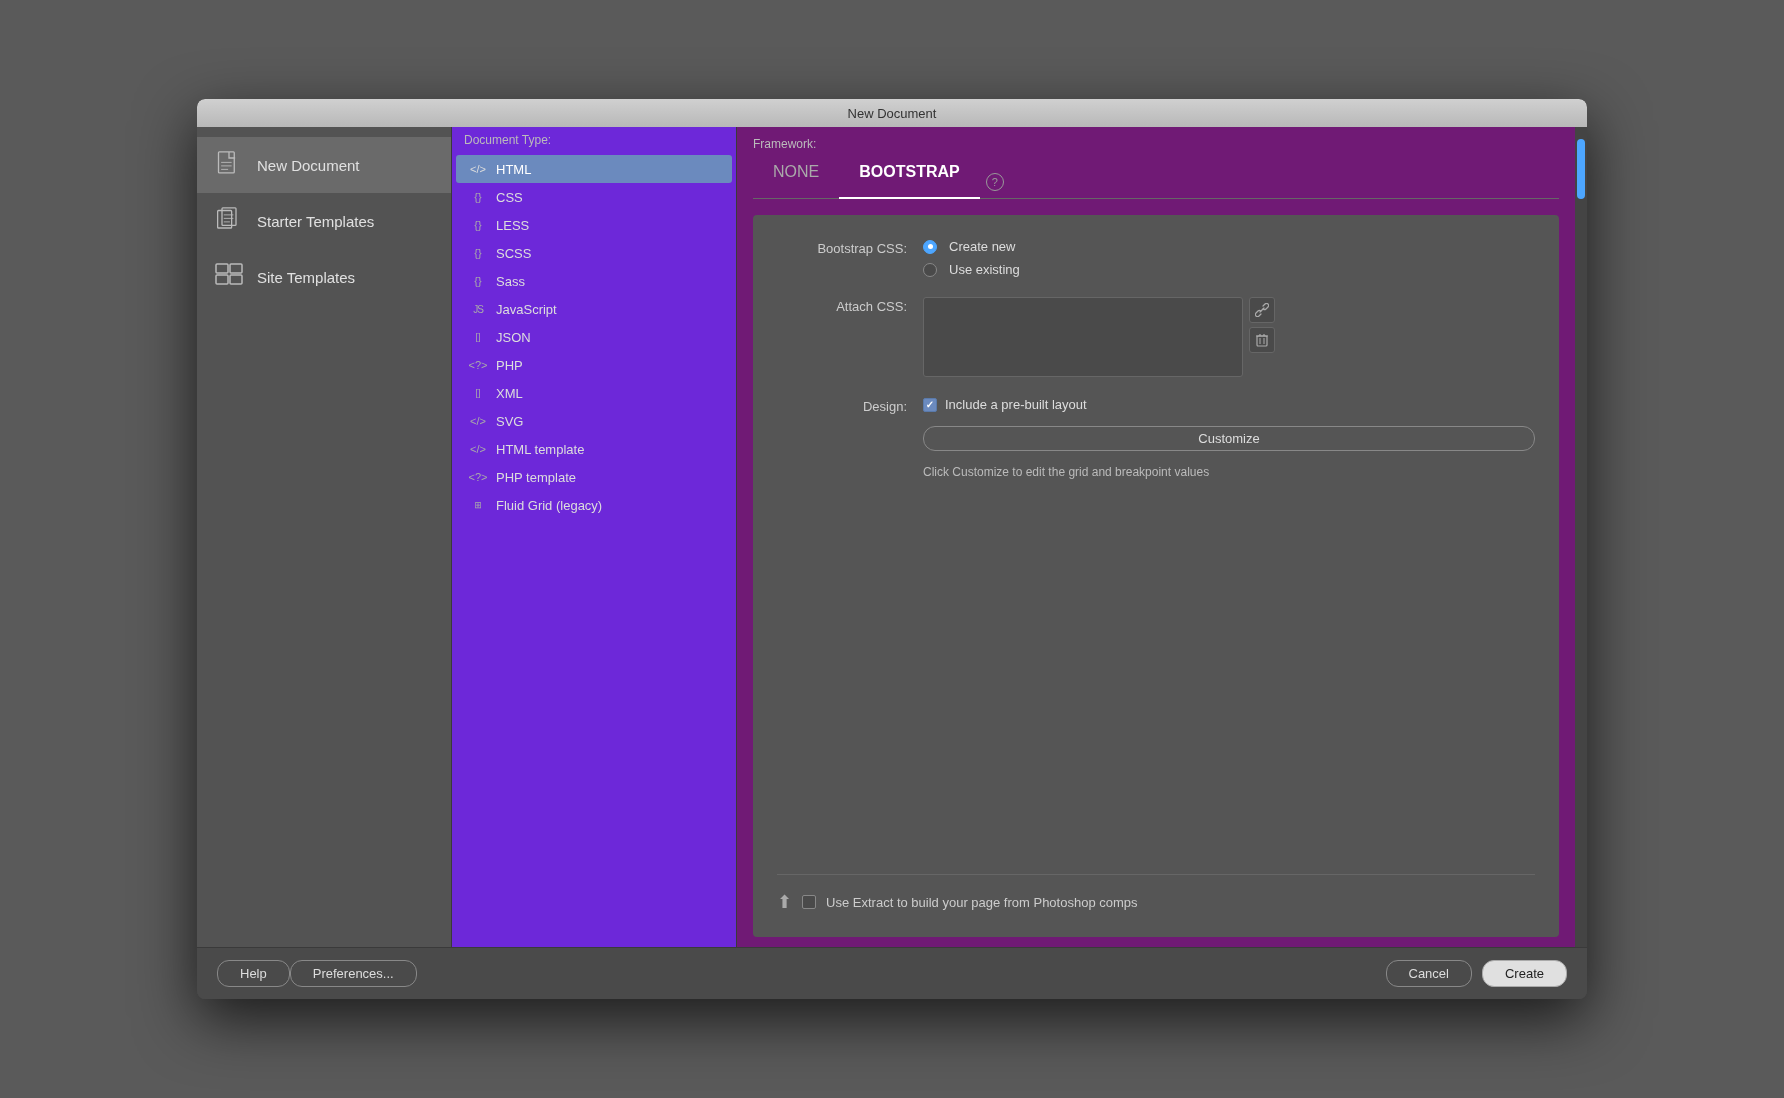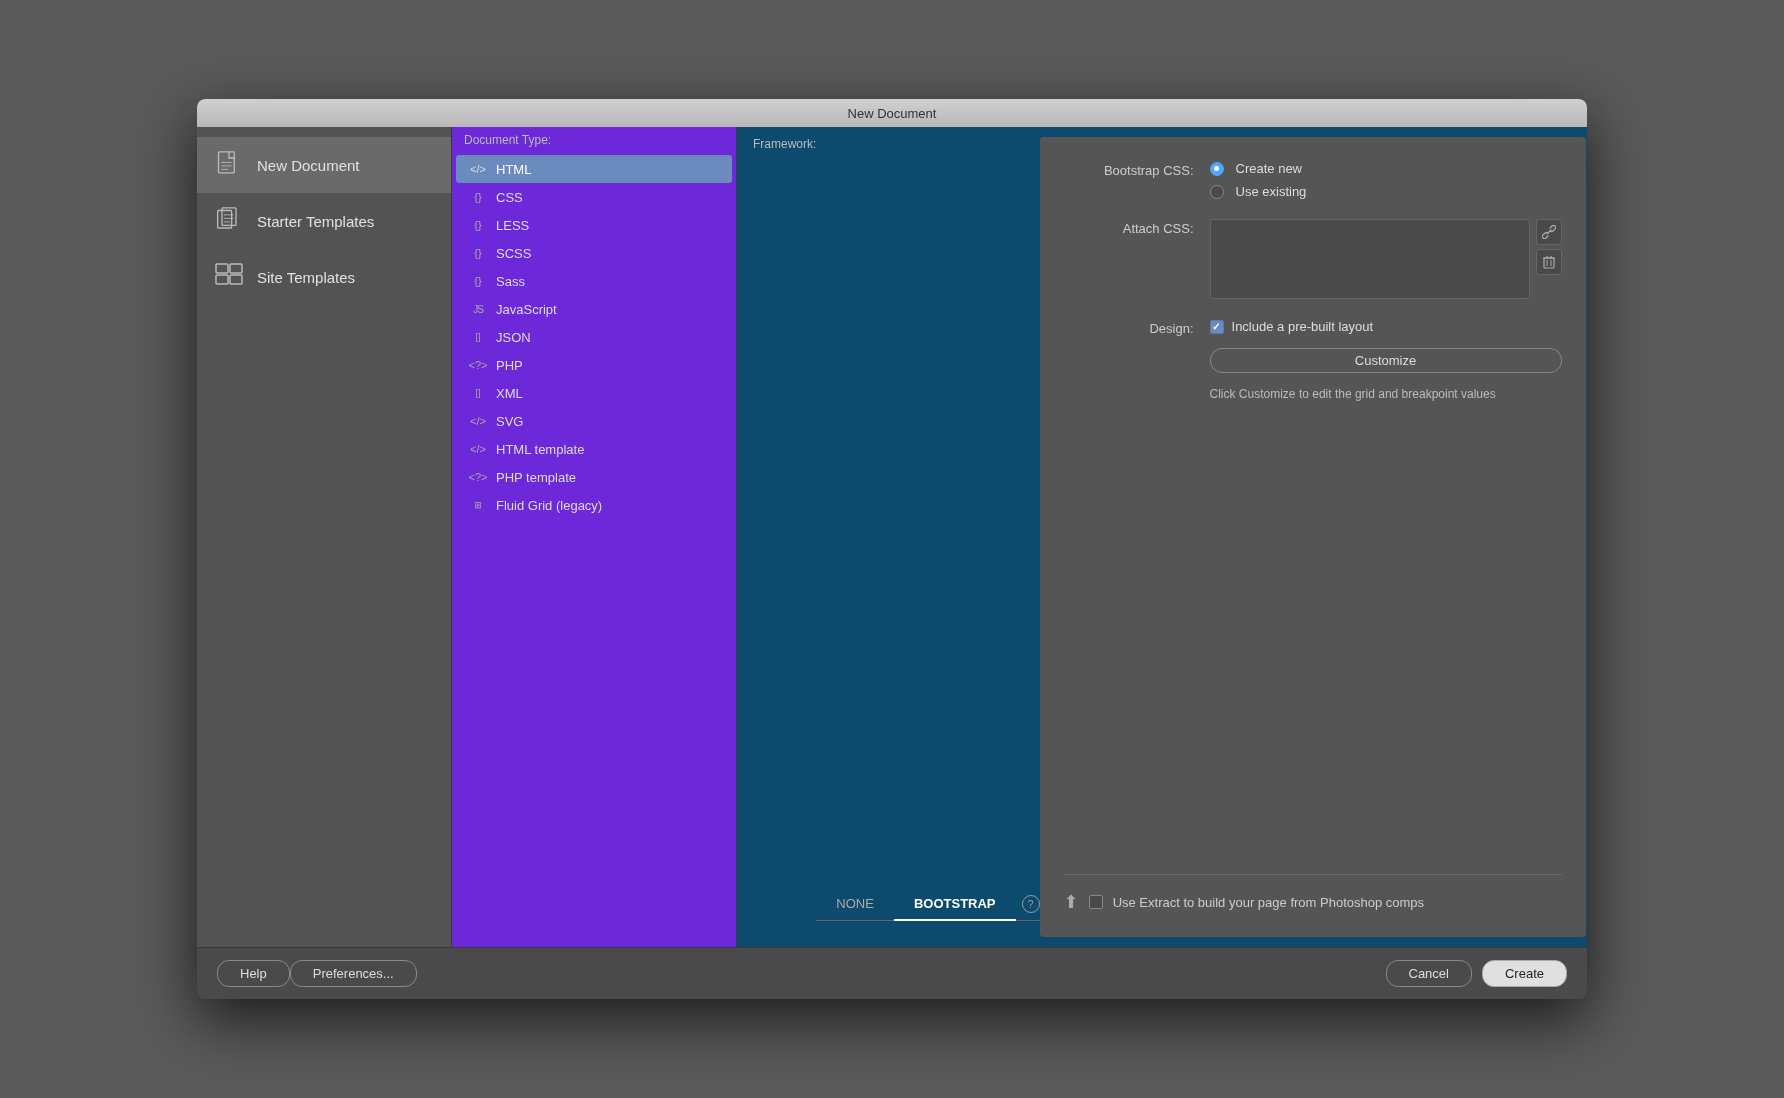--- a/index.html
+++ b/index.html
@@ -142,43 +142,43 @@
     }
 
     .doc-type-item.selected .doc-type-icon {
       color: #ddd;
     }
 
     
     .main-panel {
       flex: 1;
       display: flex;
-      flex-direction: row;
-      background: #0c4a6e;
+      flex-direction: column;
+      background: #701a75;
       padding: 10px 16px 10px 16px;
     }
 
     .framework-label {
       font-size: 12px;
       color: #bbb;
       margin-bottom: 6px;
     }
 
     
     .tabs {
       display: flex;
       align-items: flex-end;
       border-bottom: 1px solid #666;
       margin-bottom: 16px;
       gap: 0;
     }
 
     .tab {
-      padding: 6px 20px 8px;
-      font-size: 13px;
+      padding: 6px 20px 16px;
+      font-size: 16px;
       color: #aaa;
       cursor: pointer;
       border-bottom: 2px solid transparent;
       margin-bottom: -1px;
       user-select: none;
     }
 
     .tab.active {
       color: #fff;
       font-weight: 600;

